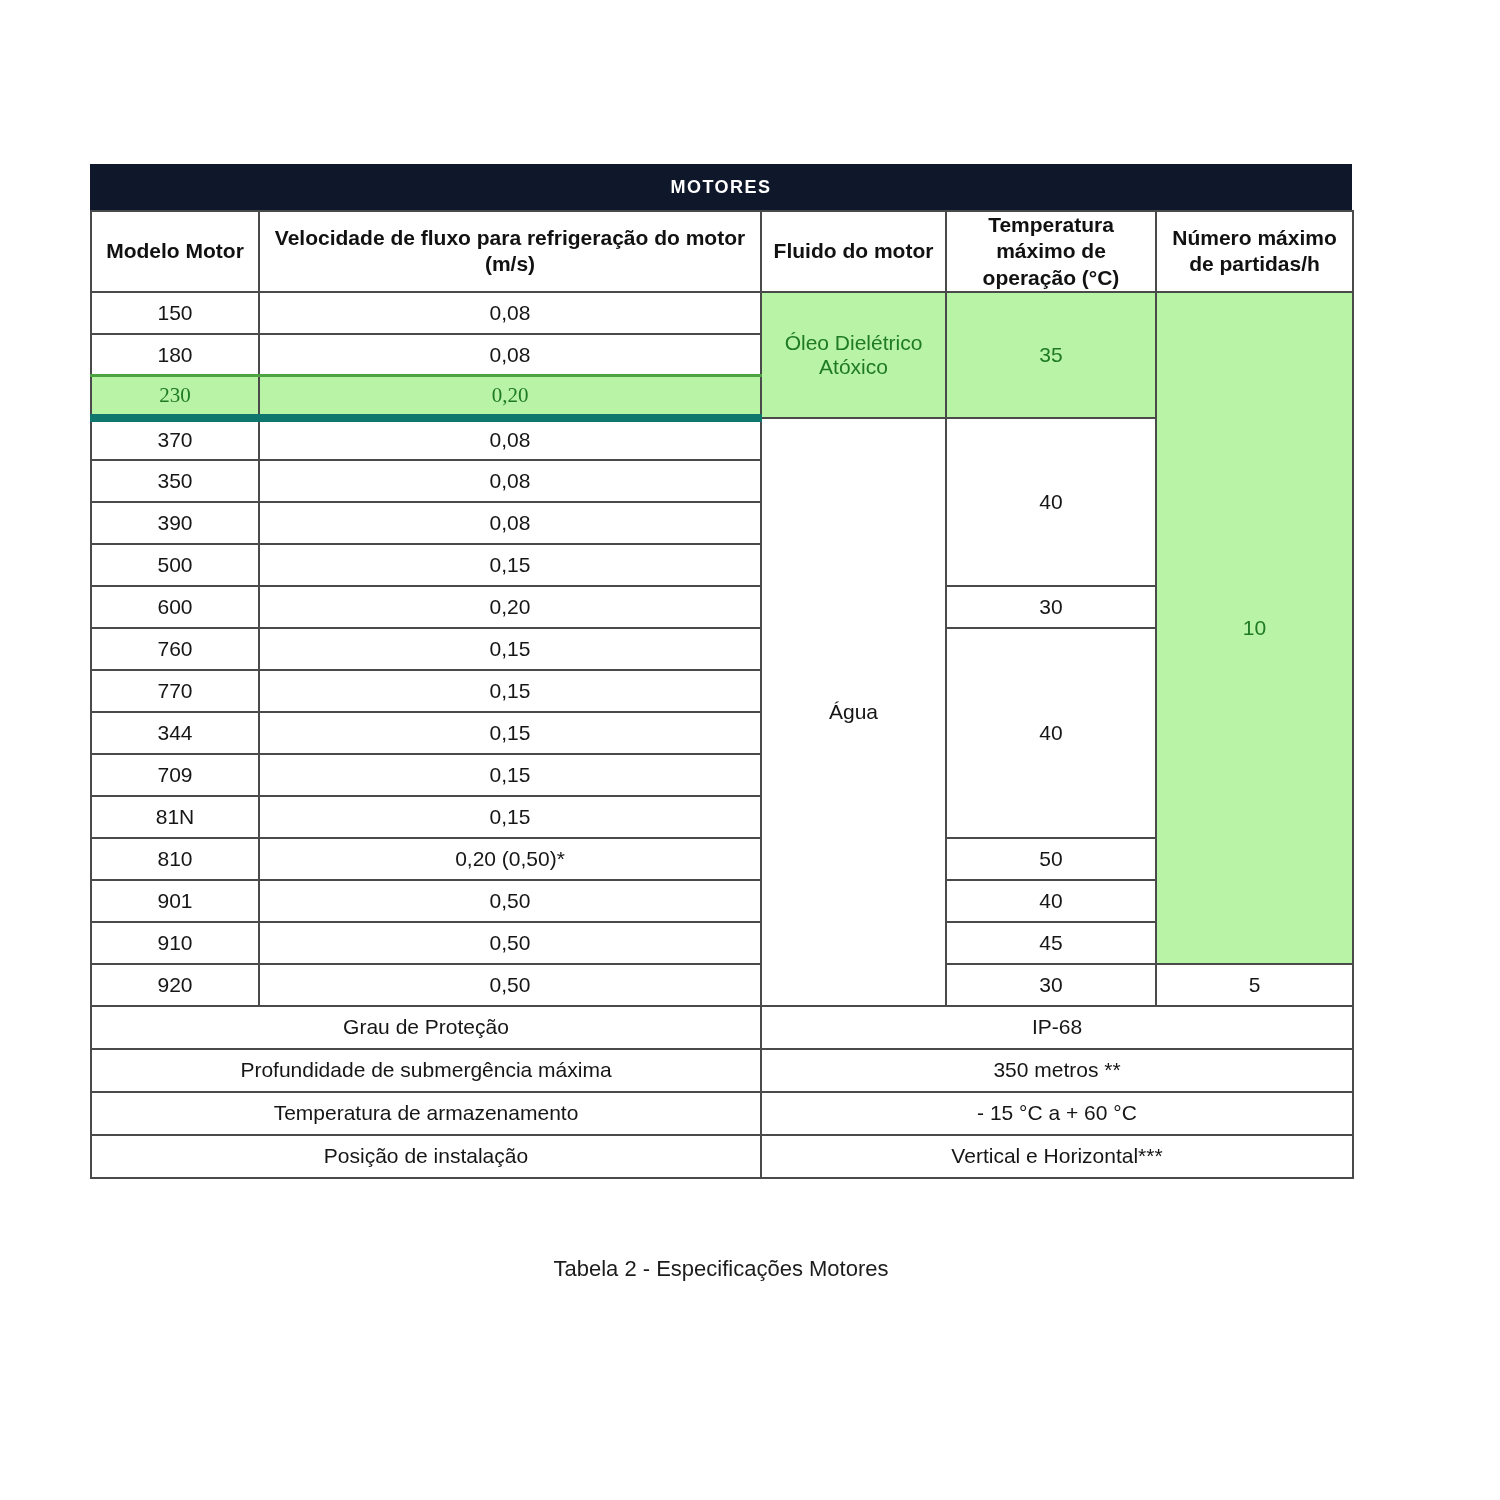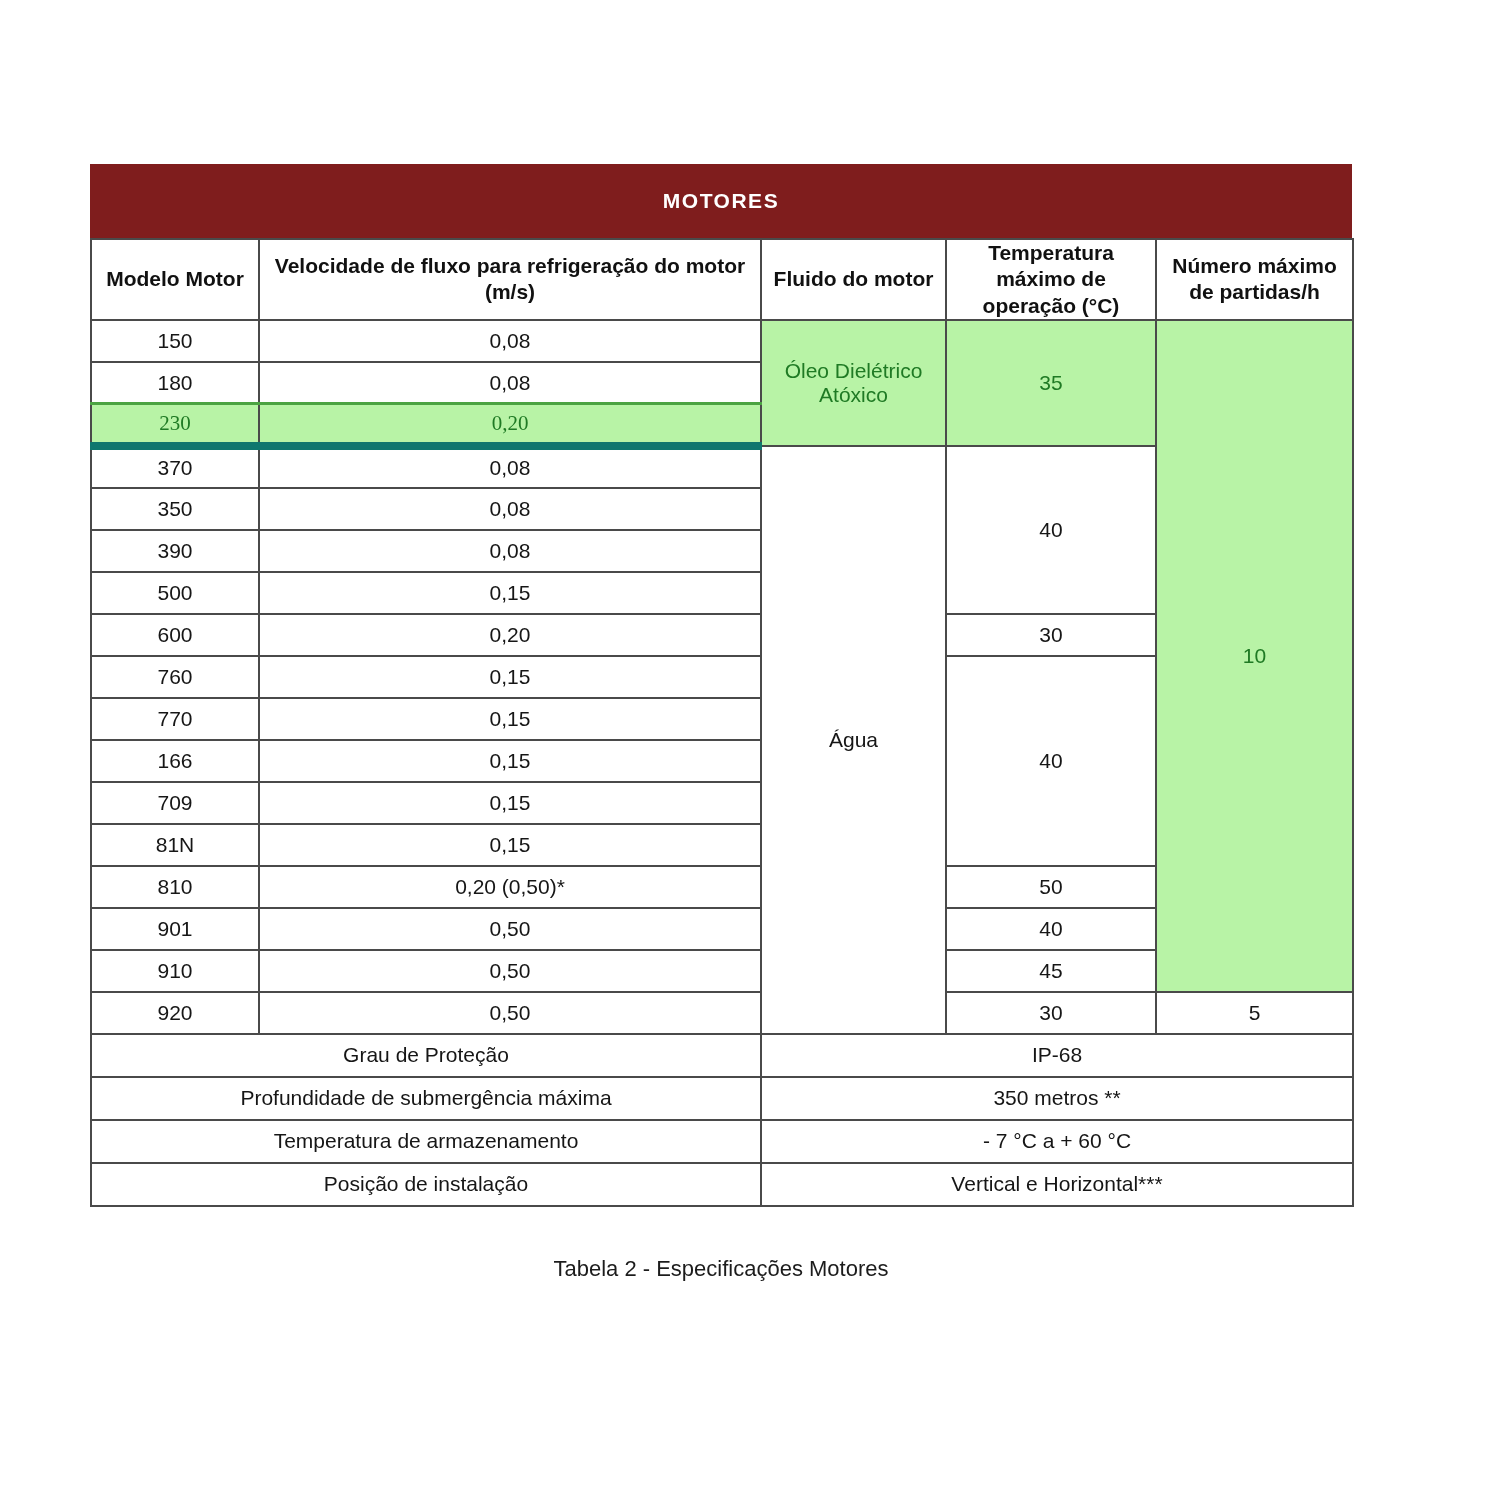--- a/index.html
+++ b/index.html
@@ -4,23 +4,23 @@
 <style>
   html,body{margin:0;padding:0;}
   body{
     width:1500px;height:1500px;background:#ffffff;
     font-family:"Liberation Sans", sans-serif;
     color:#161616;position:relative;
     -webkit-font-smoothing:antialiased;
   }
   .table-wrap{position:absolute;left:90px;top:164px;width:1262px;}
   .title-bar{
-    background:#7f1d1d;color:#ffffff;height:74px;
+    background:#0f172a;color:#ffffff;height:46px;
     display:flex;align-items:center;justify-content:center;
-    font-weight:bold;font-size:21px;letter-spacing:1.5px;
+    font-weight:bold;font-size:18px;letter-spacing:1.5px;
   }
   table{
     border-collapse:collapse;table-layout:fixed;width:1262px;
     border:2px solid #2b2b2b;
   }
   col.c1{width:168px}col.c2{width:502px}col.c3{width:185px}
   col.c4{width:210px}col.c5{width:197px}
   th,td{
     border:2px solid #4a4a4a;text-align:center;vertical-align:middle;
     padding:0 6px;overflow:hidden;
@@ -105,21 +105,21 @@
       <tr class="data">
         <td>760</td>
         <td>0,15</td>
         <td rowspan="5">40</td>
       </tr>
       <tr class="data">
         <td>770</td>
         <td>0,15</td>
       </tr>
       <tr class="data">
-        <td>166</td>
+        <td>344</td>
         <td>0,15</td>
       </tr>
       <tr class="data">
         <td>709</td>
         <td>0,15</td>
       </tr>
       <tr class="data">
         <td>81N</td>
         <td>0,15</td>
       </tr>
@@ -147,21 +147,21 @@
       <tr class="spec">
         <td colspan="2">Grau de Proteção</td>
         <td colspan="3">IP-68</td>
       </tr>
       <tr class="spec">
         <td colspan="2">Profundidade de submergência máxima</td>
         <td colspan="3">350 metros **</td>
       </tr>
       <tr class="spec">
         <td colspan="2">Temperatura de armazenamento</td>
-        <td colspan="3">- 7 °C  a + 60 °C</td>
+        <td colspan="3">- 15 °C  a + 60 °C</td>
       </tr>
       <tr class="spec">
         <td colspan="2">Posição de instalação</td>
         <td colspan="3">Vertical e Horizontal***</td>
       </tr>
     </tbody>
   </table>
 </div>
 
 <div class="caption">Tabela 2 - Especificações Motores</div>

